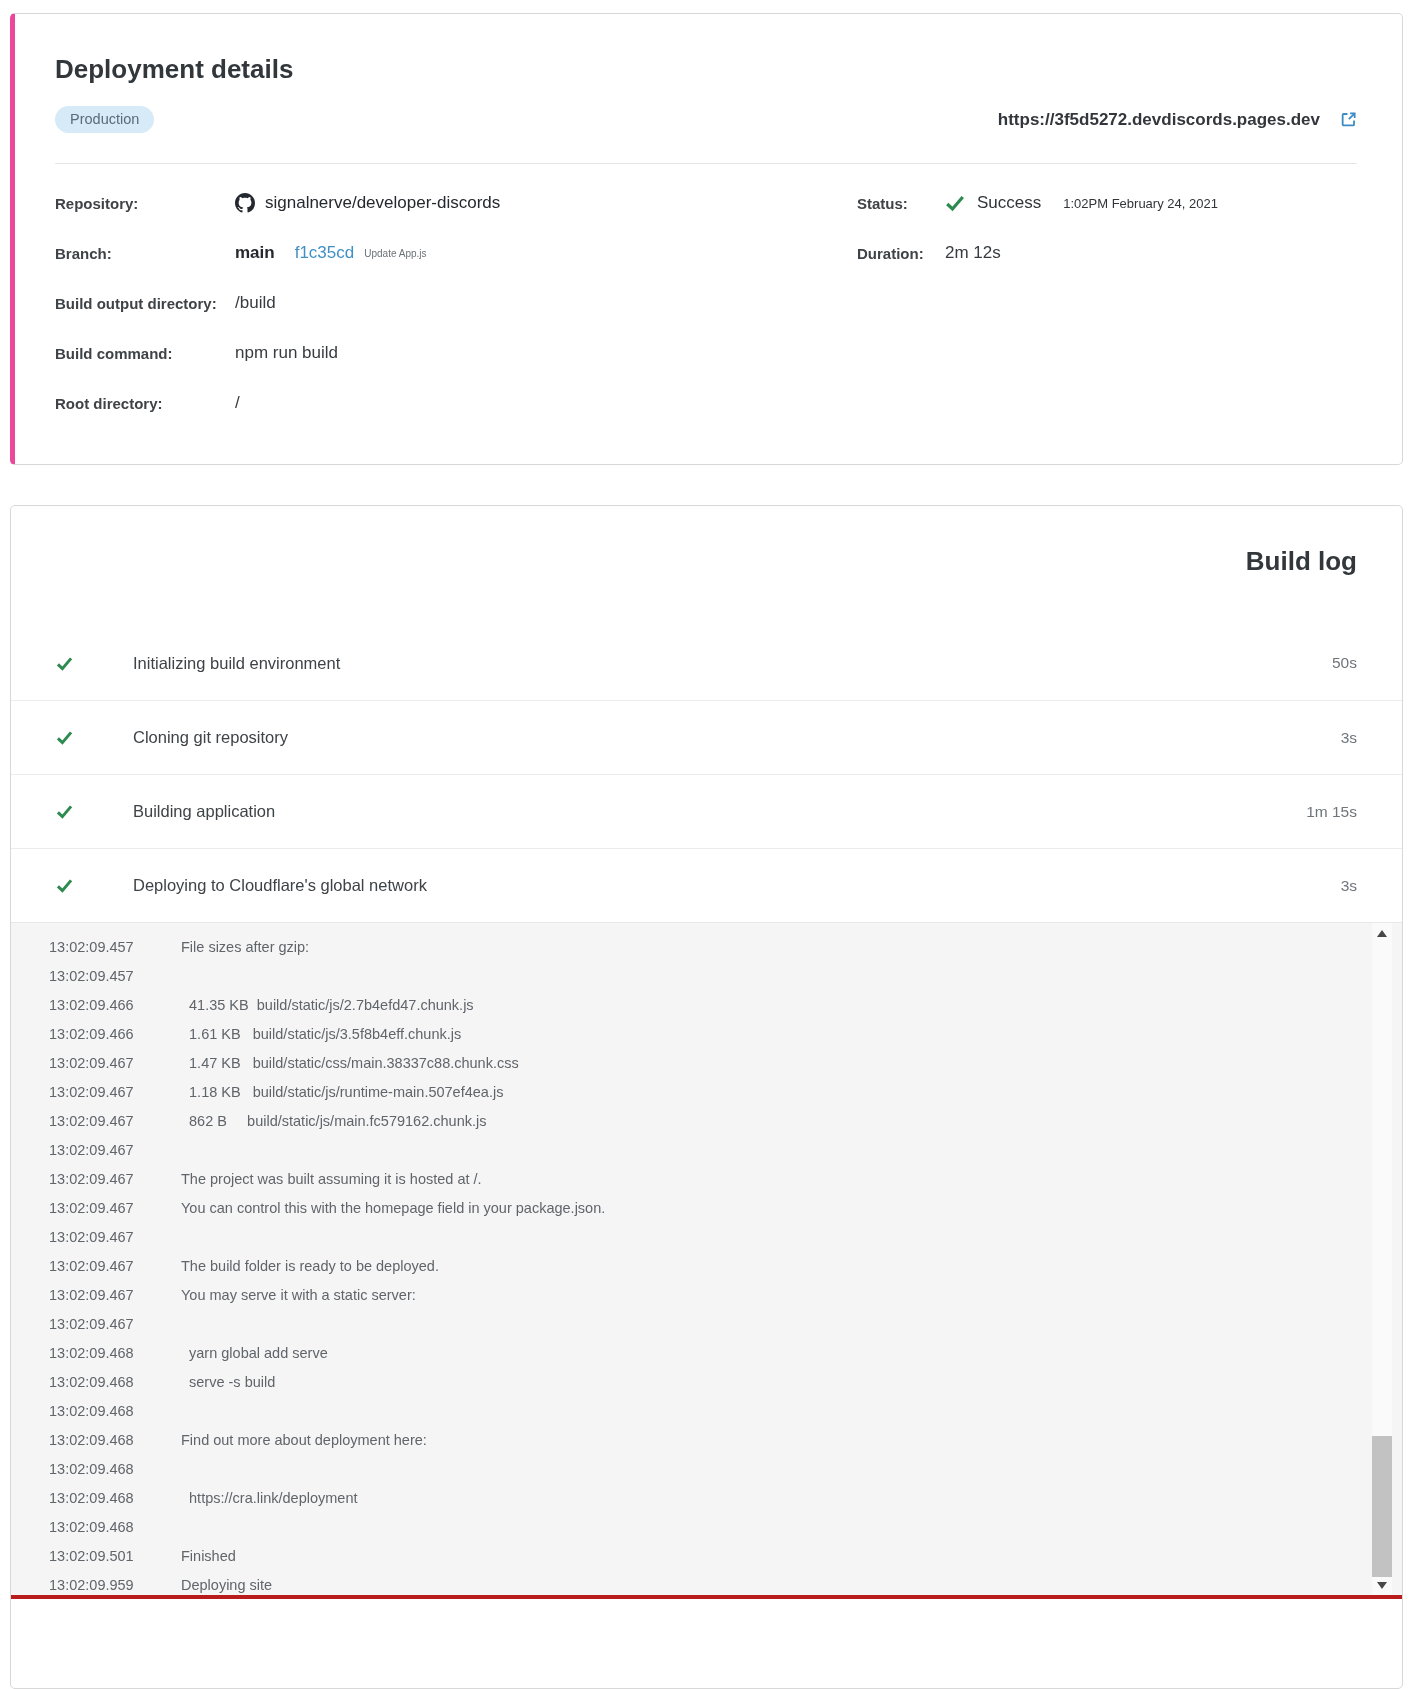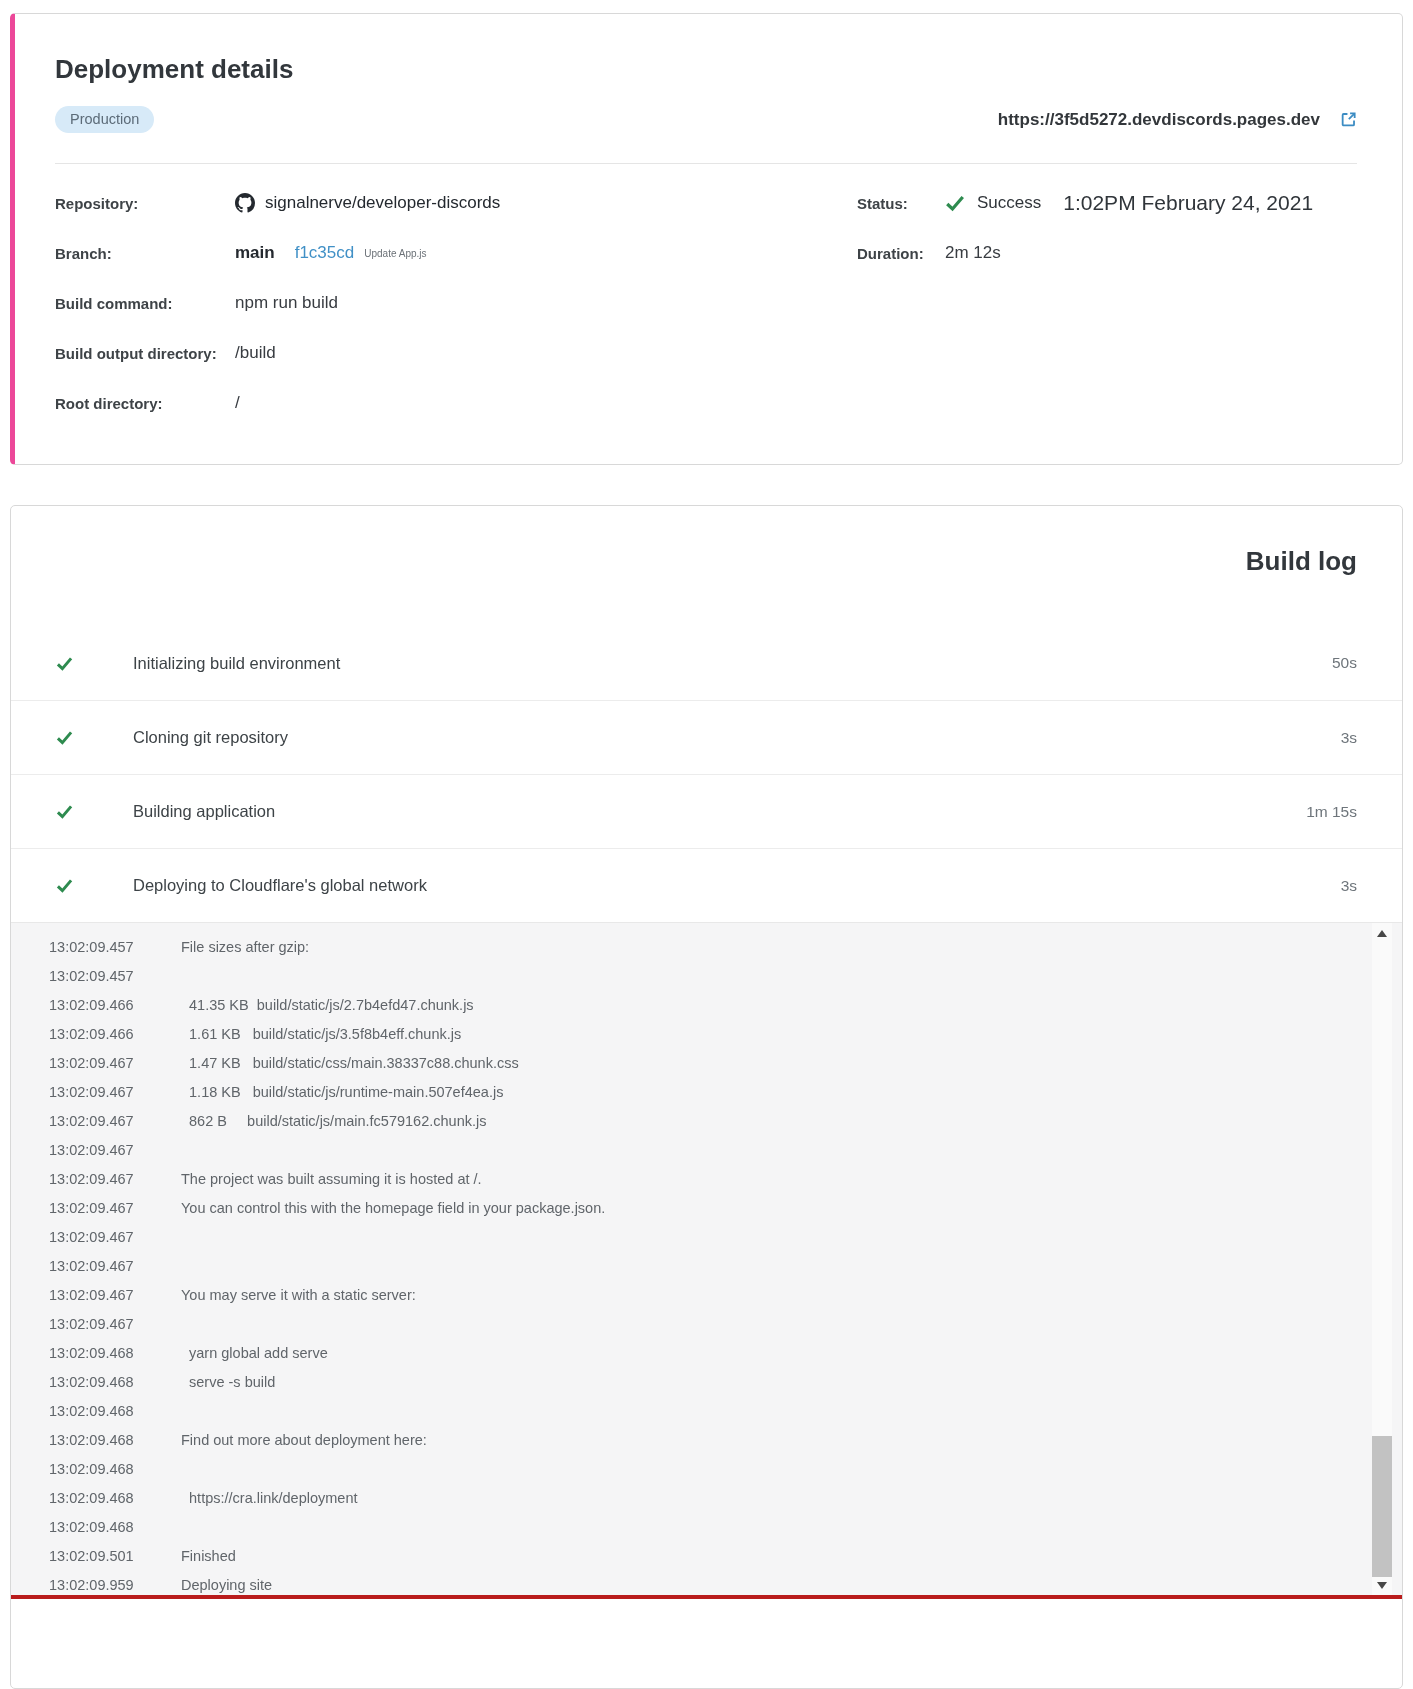--- a/index.html
+++ b/index.html
@@ -54,21 +54,21 @@
   }
   .details-left .detail-label { width: 180px; }
   .details-right .detail-label { width: 88px; }
   .detail-value { font-size: 17px; color: #383c41; }
   .repo-value { display: flex; align-items: center; gap: 10px; font-weight: 500; color: #24292f; }
   .branch-name { font-weight: 700; color: #24292f; }
   .commit-link { color: #4090c6; margin-left: 20px; text-decoration: none; cursor: pointer; font-size: 17px; }
   .commit-msg { color: #6b7177; margin-left: 10px; font-size: 10px; }
   .status-value { display: flex; align-items: center; }
   .status-text { font-size: 17px; color: #30353a; margin-left: 12px; }
-  .status-time { font-size: 21px; color: #30353a; margin-left: 22px; }
+  .status-time { font-size: 13px; color: #30353a; margin-left: 22px; }
   
   .card-log { margin-top: 40px; padding: 38px 0 89px 0; }
   .card-log .card-title { padding: 0 45px; text-align: right; }
   .stages { margin-top: 48px; }
   .stage-row {
     display: flex; align-items: center;
     height: 74px; padding: 0 45px;
     cursor: pointer;
   }
   .stage-row + .stage-row { border-top: 1px solid #ececec; }
@@ -145,27 +145,27 @@
         </div>
 
         <div class="detail-row">
           <span class="detail-label">Branch:</span>
           <span class="detail-value branch-name">main</span>
           <a class="commit-link">f1c35cd</a>
           <span class="commit-msg">Update App.js</span>
         </div>
 
         <div class="detail-row">
+          <span class="detail-label">Build output directory:</span>
+          <span class="detail-value">/build</span>
+        </div>
+
+        <div class="detail-row">
           <span class="detail-label">Build command:</span>
           <span class="detail-value">npm run build</span>
-        </div>
-
-        <div class="detail-row">
-          <span class="detail-label">Build output directory:</span>
-          <span class="detail-value">/build</span>
         </div>
 
         <div class="detail-row">
           <span class="detail-label">Root directory:</span>
           <span class="detail-value">/</span>
         </div>
 
       </div>
 
       <div class="details-right">
@@ -282,20 +282,21 @@
             <span class="log-msg">You can control this with the homepage field in your package.json.</span>
           </div>
 
           <div class="log-line">
             <span class="log-time">13:02:09.467</span>
             <span class="log-msg"></span>
           </div>
 
           <div class="log-line">
             <span class="log-time">13:02:09.467</span>
+            <span class="log-msg">The build folder is ready to be deployed.</span>
           </div>
 
           <div class="log-line">
             <span class="log-time">13:02:09.467</span>
             <span class="log-msg">You may serve it with a static server:</span>
           </div>
 
           <div class="log-line">
             <span class="log-time">13:02:09.467</span>
             <span class="log-msg"></span>

